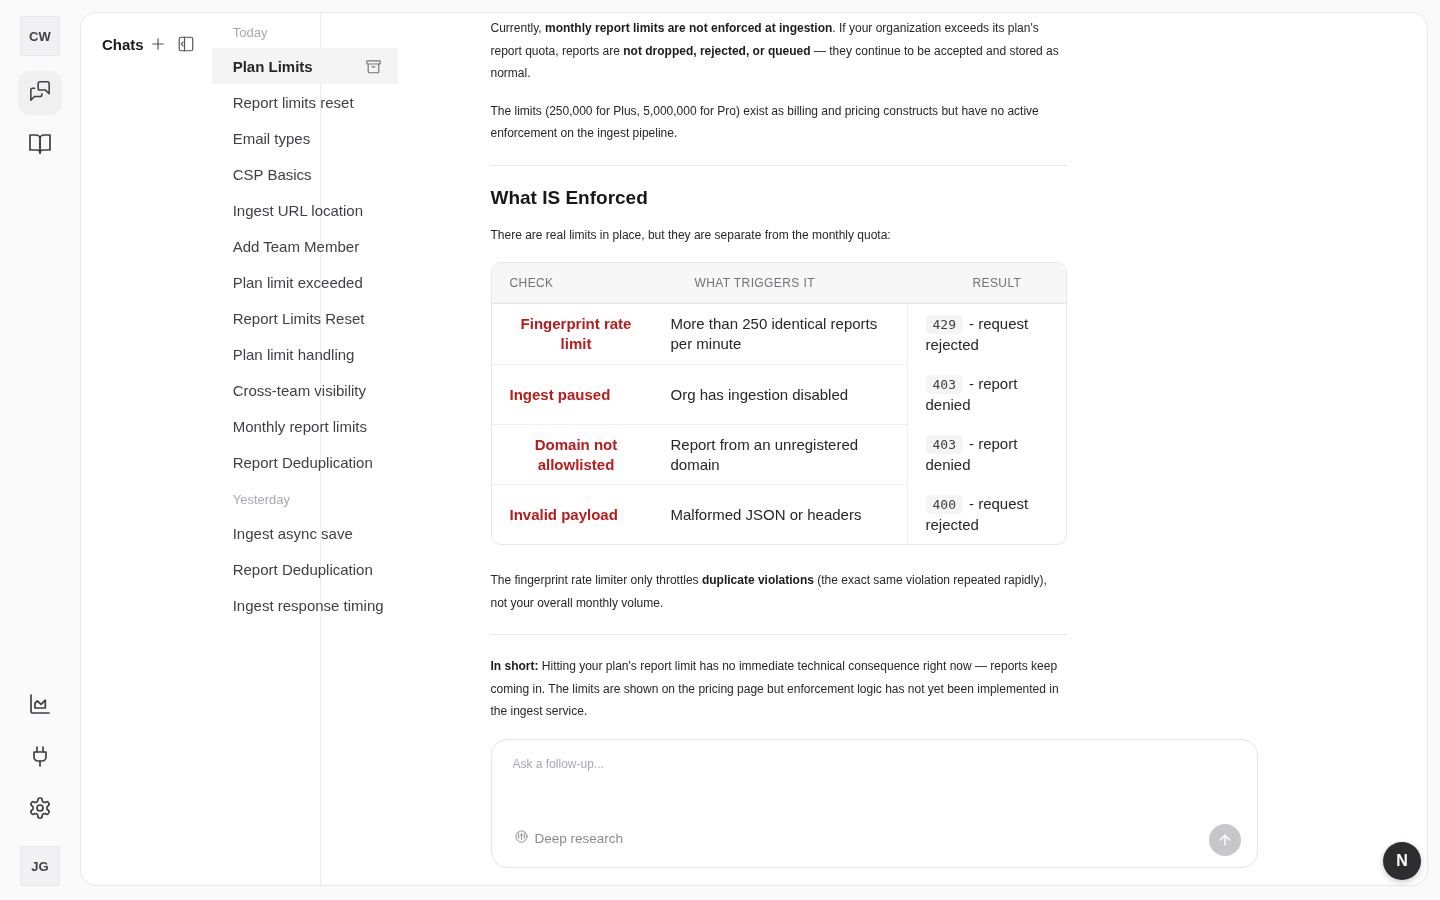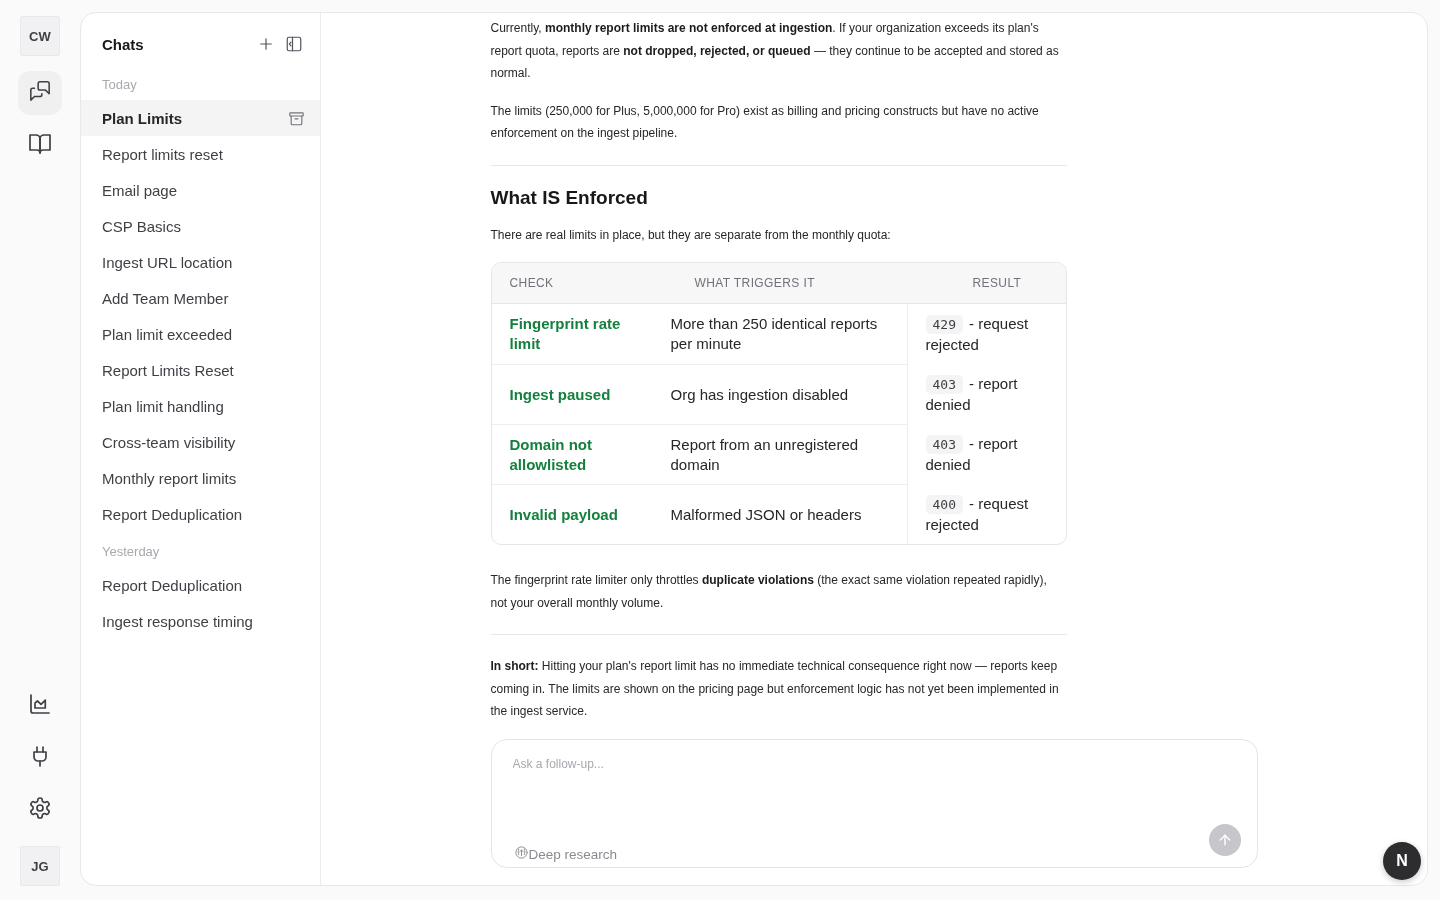--- a/index.html
+++ b/index.html
@@ -20,21 +20,21 @@
     background:#f1f1f3; border:1px solid #e9e9ec; display:flex; align-items:center; justify-content:center;
     font-size:13px; font-weight:bold; color:#3f3f46; letter-spacing:.2px; cursor:pointer; }
   .rail-icon { stroke:#3f3f46; fill:none; stroke-width:1.7; stroke-linecap:round; stroke-linejoin:round; }
 
   
   .app-card { position:absolute; left:80px; top:12px; width:1348px; height:874px;
     background:#ffffff; border:1px solid #e8e8ea; border-radius:16px;
     display:flex; overflow:hidden; }
 
   
-  .sidebar { width:240px; flex:0 0 240px; border-right:1px solid #ededf0; display:flex; flex-direction:column; }
+  .sidebar { width:240px; flex:0 0 240px; border-right:1px solid #ededf0; display:flex; flex-direction:row; }
   .sidebar-header { height:52px; display:flex; align-items:center; padding:10px 12px 0 21px; }
   .sidebar-title { font-size:15px; font-weight:bold; color:#18181b; flex:1; }
   .sidebar-header .hdr-btn { width:28px; height:28px; display:flex; align-items:center; justify-content:center;
     border-radius:6px; cursor:pointer; }
   .hdr-icon { stroke:#52525b; fill:none; stroke-width:1.6; stroke-linecap:round; stroke-linejoin:round; }
   .chat-section-label { font-size:13px; color:#a8a8b0; padding:12px 0 8px 21px; }
   .chat-item { height:36px; display:flex; align-items:center; padding:0 14px 0 21px;
     font-size:15px; color:#3f3f46; cursor:pointer; white-space:nowrap; }
   .chat-item .chat-item-label { flex:1; overflow:hidden; text-overflow:ellipsis; }
   .chat-item.selected { background:#f4f4f5; color:#27272a; font-weight:bold; }
@@ -52,36 +52,36 @@
   .msg hr { border:none; border-top:1px solid #e8e8ea; margin:20px 0; }
   .msg h2 { font-size:19px; line-height:24px; color:#18181b; margin:8px 0 14px; font-weight:bold; }
 
   
   .tbl { border:1px solid #e6e6e9; border-radius:10px; overflow:hidden; margin:16px 0 24px; }
   .tbl-head, .tbl-row { display:grid; grid-template-columns:161px 254px 1fr; }
   .tbl-head { background:#f7f7f8; border-bottom:1px solid #e6e6e9;gap:24px; }
   .th { font-size:12px; letter-spacing:.4px; color:#71717a; padding:13px 10px 13px 18px; font-weight:normal; }
   .tbl-row { align-items:center; min-height:60px; }
   .td { font-size:15px; line-height:20px; padding:9px 10px 9px 18px; }
-  .td-check { font-weight:bold; color:#15803d; }
+  .td-check { font-weight:bold; color:#b91c1c;text-align:center; }
   .td-trigger { color:#27272a; }
   .td-result { color:#27272a; align-self:stretch; display:flex; align-items:center; flex-wrap:wrap;
     border-left:1px solid #efeff1; }
   .tbl-row + .tbl-row .td-check, .tbl-row + .tbl-row .td-trigger { border-top:1px solid #efeff1; align-self:stretch; display:flex; align-items:center; }
   .tbl-row .td-check, .tbl-row .td-trigger { align-self:stretch; display:flex; align-items:center; }
   .code-chip { font-family:"DejaVu Sans Mono", monospace; font-size:13px; background:#f4f4f5;
     color:#3f3f46; border-radius:5px; padding:2px 7px; margin-right:6px; }
 
   
   .composer { width:767px; height:129px; margin:0 auto 17px; border:1px solid #e5e5e8; border-radius:16px;
     background:#fff; position:relative; flex:0 0 auto; }
   .composer textarea { position:absolute; left:21px; top:17px; right:60px; height:60px; border:none; outline:none;
     resize:none; font-family:"Liberation Sans", sans-serif; font-size:12px; color:#27272a; background:transparent; }
   .composer textarea::placeholder { color:#a8a8b0; }
-  .deep-research { position:absolute; left:16px; bottom:0; display:flex; align-items:center; 
+  .deep-research { position:absolute; left:16px; bottom:16px; display:flex; align-items:center; gap:6px;
     padding:4px 6px; border-radius:8px; cursor:pointer; color:#8a8a90; font-size:13.5px;margin-top:24px; }
   .dr-icon { stroke:#8a8a90; fill:none; stroke-width:1.5; stroke-linecap:round; stroke-linejoin:round; }
   .send-btn { position:absolute; right:16px; bottom:11px; width:32px; height:32px; border-radius:50%;
     background:#c6c6cb; border:none; display:flex; align-items:center; justify-content:center; cursor:pointer; }
   .send-icon { stroke:#ffffff; fill:none; stroke-width:2.2; stroke-linecap:round; stroke-linejoin:round; }
 
   
   .n-badge { position:absolute; left:1383px; top:842px; width:38px; height:38px; border-radius:50%;
     background:#2d2d2f; color:#fff; display:flex; align-items:center; justify-content:center;
     font-size:16px; font-weight:bold; box-shadow:0 2px 6px rgba(0,0,0,.22); cursor:pointer; z-index:5; }
@@ -178,21 +178,21 @@
         </svg>
       </span>
     </div>
 
     <div class="chat-item">
       <span class="chat-item-label">Report limits reset</span>
 
     </div>
 
     <div class="chat-item">
-      <span class="chat-item-label">Email page</span>
+      <span class="chat-item-label">Email types</span>
 
     </div>
 
     <div class="chat-item">
       <span class="chat-item-label">CSP Basics</span>
 
     </div>
 
     <div class="chat-item">
       <span class="chat-item-label">Ingest URL location</span>
@@ -229,20 +229,24 @@
 
     </div>
 
     <div class="chat-item">
       <span class="chat-item-label">Report Deduplication</span>
 
     </div>
 
     <div class="chat-section-label">Yesterday</div>
 
+    <div class="chat-item">
+      <span class="chat-item-label">Ingest async save</span>
+
+    </div>
 
     <div class="chat-item">
       <span class="chat-item-label">Report Deduplication</span>
 
     </div>
 
     <div class="chat-item">
       <span class="chat-item-label">Ingest response timing</span>
 
     </div>

